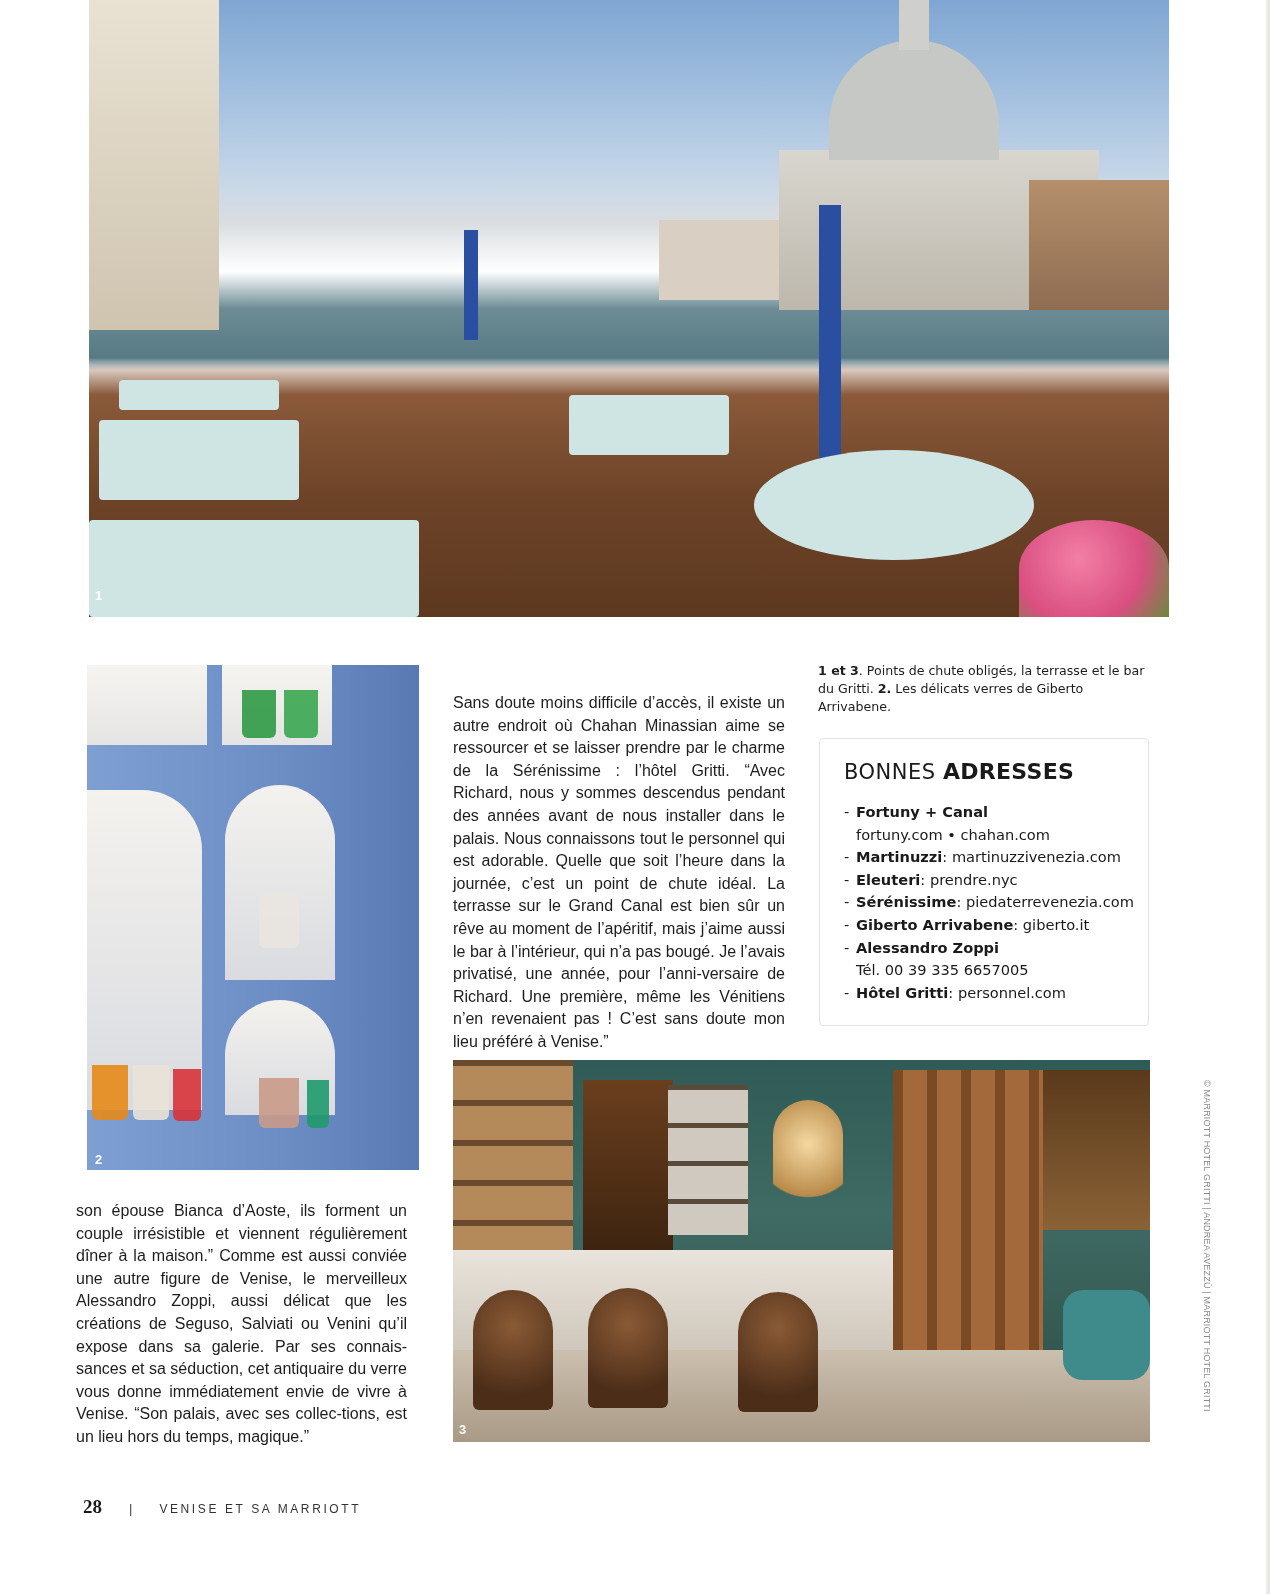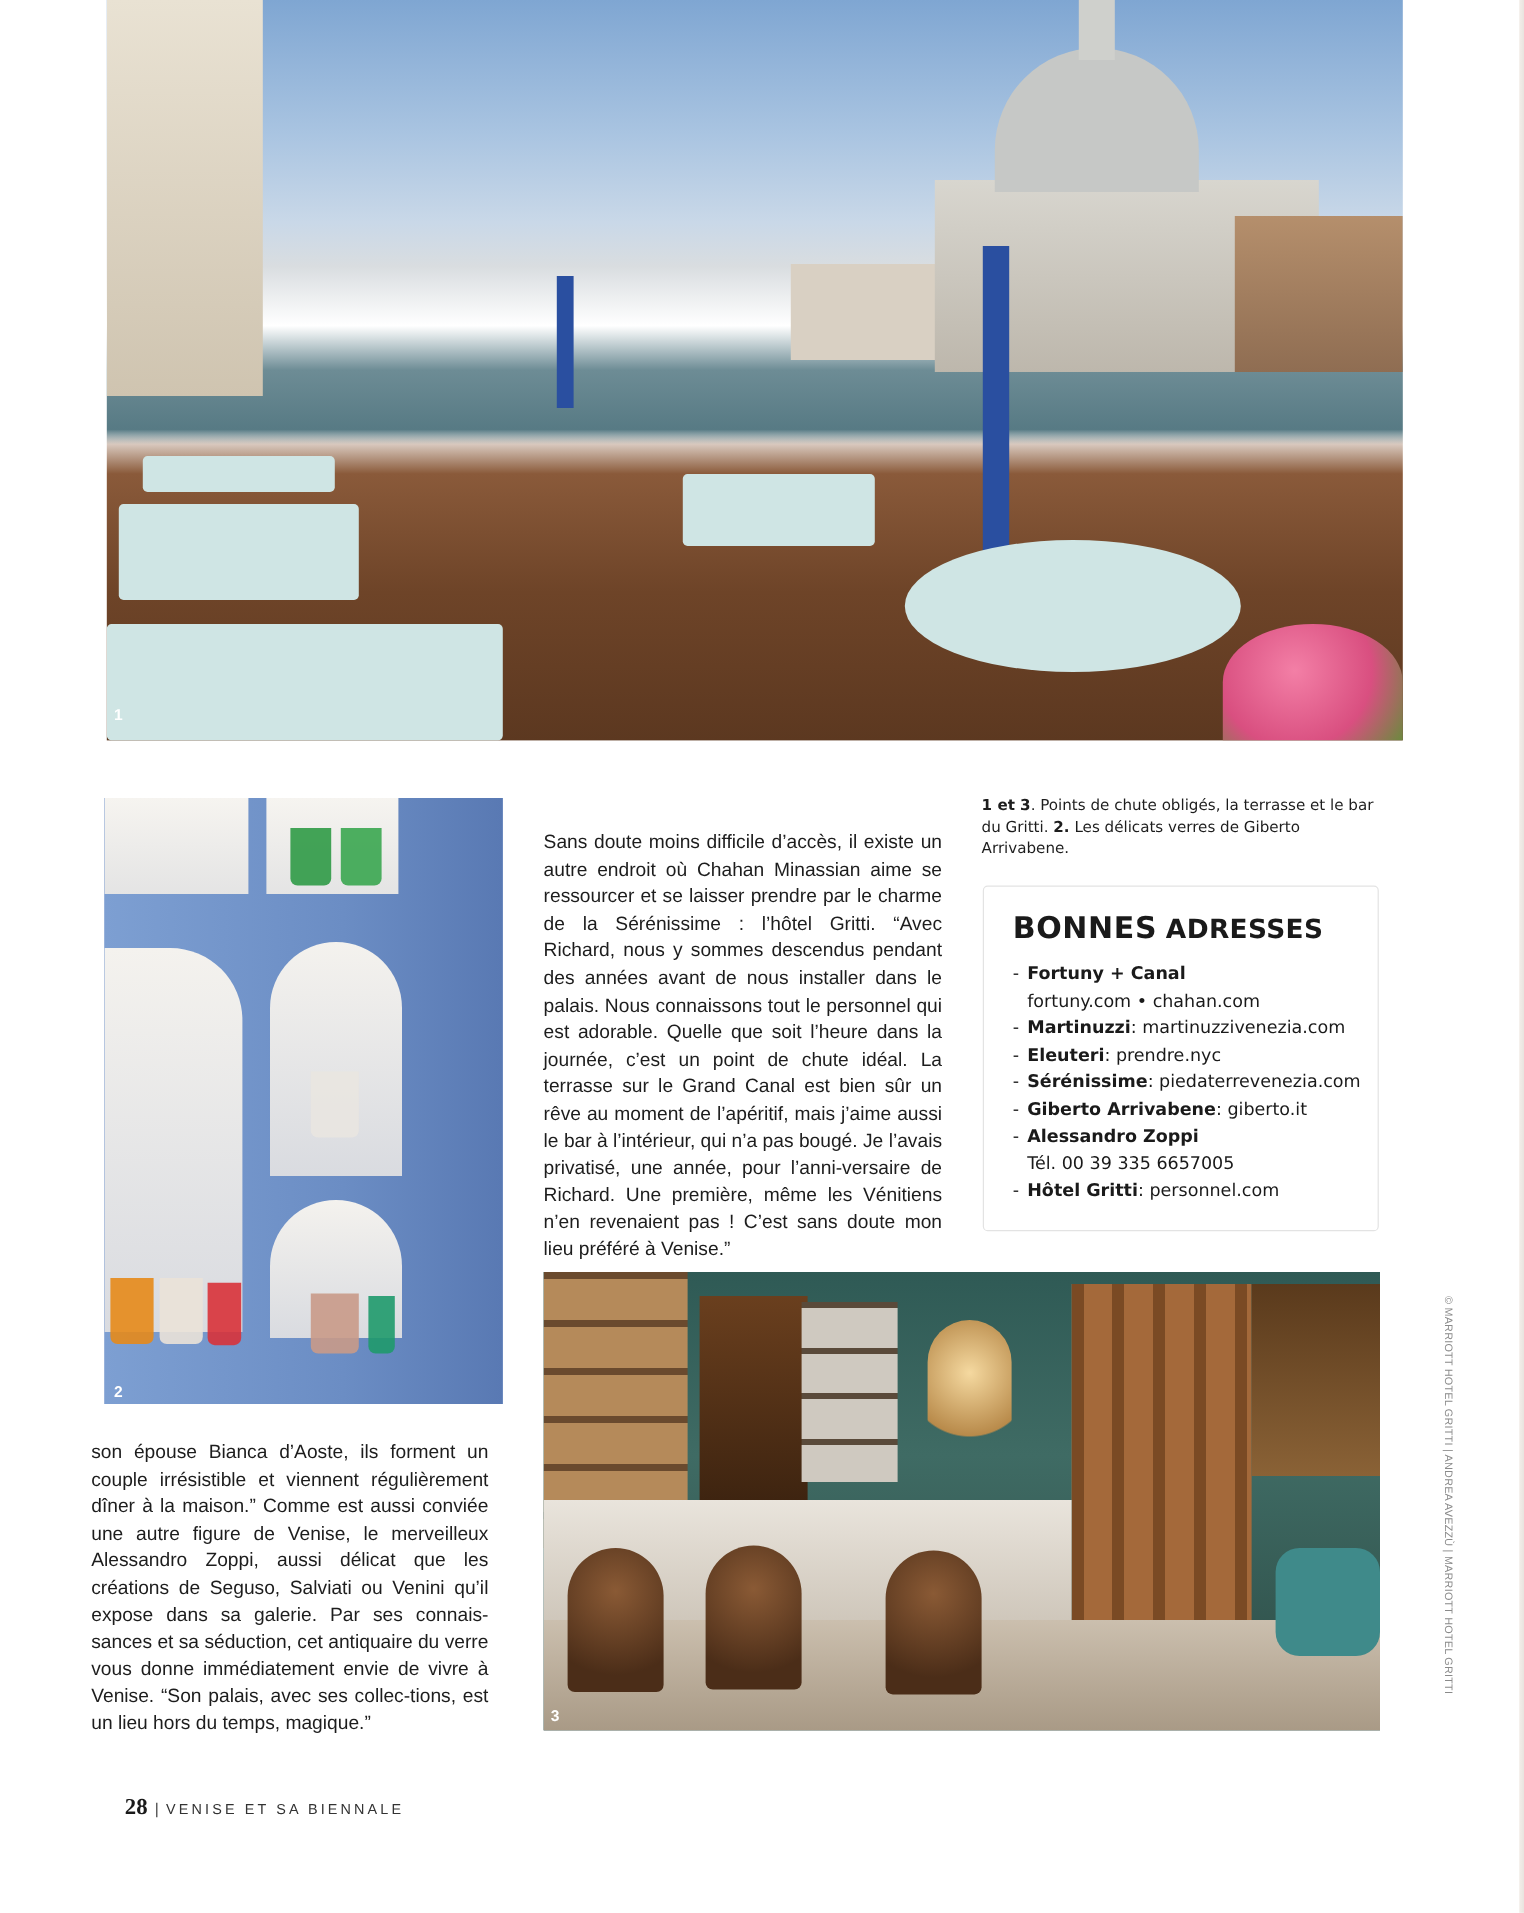--- a/index.html
+++ b/index.html
@@ -53,36 +53,36 @@
   .col-mid { left:453px; top:692px; width:332px; }
   .col-left { left:76px; top:1200px; width:331px; }
 
   
   .caption { left:818px; top:662px; width:332px; font-family:"DejaVu Sans", sans-serif; font-size:12.6px; line-height:18px; color:#1d1d1d; }
   .caption b { font-weight:bold;text-align:right; }
 
   
   .addr-box { left:819px; top:738px; width:330px; height:288px; border:1px solid #e3e3e3; border-radius:4px; box-sizing:border-box; background:#fff; }
   .addr-title { position:absolute; left:24px; top:20px; font-family:"DejaVu Sans", sans-serif; font-size:22px; letter-spacing:0.3px; color:#1a1a1a; white-space:nowrap; }
-  .addr-title .light { font-weight:bold; font-size:25px; letter-spacing:0.5px;margin-top:18px; }
+  .addr-title .light { font-weight:normal; font-size:21px; letter-spacing:0.5px;margin-top:18px; }
   .addr-title .bold { font-weight:bold; }
   .addr-list { position:absolute; left:24px; top:62px; width:300px; margin:0; padding:0; list-style:none;
                font-family:"DejaVu Sans", sans-serif; font-size:14.6px; line-height:22.6px; color:#1a1a1a; }
   .addr-list li { position:relative; padding-left:12px; white-space:nowrap; }
   .addr-list li .dash { position:absolute; left:0; top:0; }
   .addr-list .name { font-weight:bold; }
   .addr-list .sub { display:block; }
 
   
   .credit { left:1196px; top:1080px; width:20px; height:362px; }
   .credit span { position:absolute; left:0; top:0; transform-origin:0 0; transform:translate(16px,0) rotate(90deg);
                  white-space:nowrap; font-family:"Liberation Sans", sans-serif; font-size:9px; letter-spacing:0.2px; color:#8a8a8a; }
 
   
-  .footer { left:104px; top:1496px; height:22px; display:flex; align-items:baseline; gap:6px;justify-content:flex-end; }
+  .footer { left:83px; top:1496px; height:22px; display:flex; align-items:baseline; gap:27px;justify-content:flex-end; }
   .folio { font-family:"Liberation Serif", serif; font-weight:bold; font-size:19px; color:#1a1a1a; }
   .sep { font-family:"Liberation Sans", sans-serif; font-size:13px; color:#444; }
   .running { font-family:"Liberation Sans", sans-serif; font-size:12px; letter-spacing:2.6px; color:#333; }
 </style>
 </head>
 <body>
 
 <div class="abs page-edge"></div>
 
 <div class="abs photo1">
@@ -161,14 +161,14 @@
 
 <p class="abs body-text col-left">son épouse Bianca d’Aoste, ils forment un couple irrésistible et viennent régulièrement dîner à la maison.” Comme est aussi conviée une autre figure de Venise, le merveilleux Alessandro Zoppi, aussi délicat que les créations de Seguso, Salviati ou Venini qu’il expose dans sa galerie. Par ses connais-sances et sa séduction, cet antiquaire du verre vous donne immédiatement envie de vivre à Venise. “Son palais, avec ses collec-tions, est un lieu hors du temps, magique.”</p>
 
 <div class="abs credit">
   <span>© MARRIOTT HOTEL GRITTI | ANDREA AVEZZÙ | MARRIOTT HOTEL GRITTI</span>
 </div>
 
 <div class="abs footer">
   <span class="folio">28</span>
   <span class="sep">|</span>
-  <span class="running">VENISE ET SA BIENNALE</span>
+  <span class="running">VENISE ET SA MARRIOTT</span>
 </div>
 
 </body></html>

